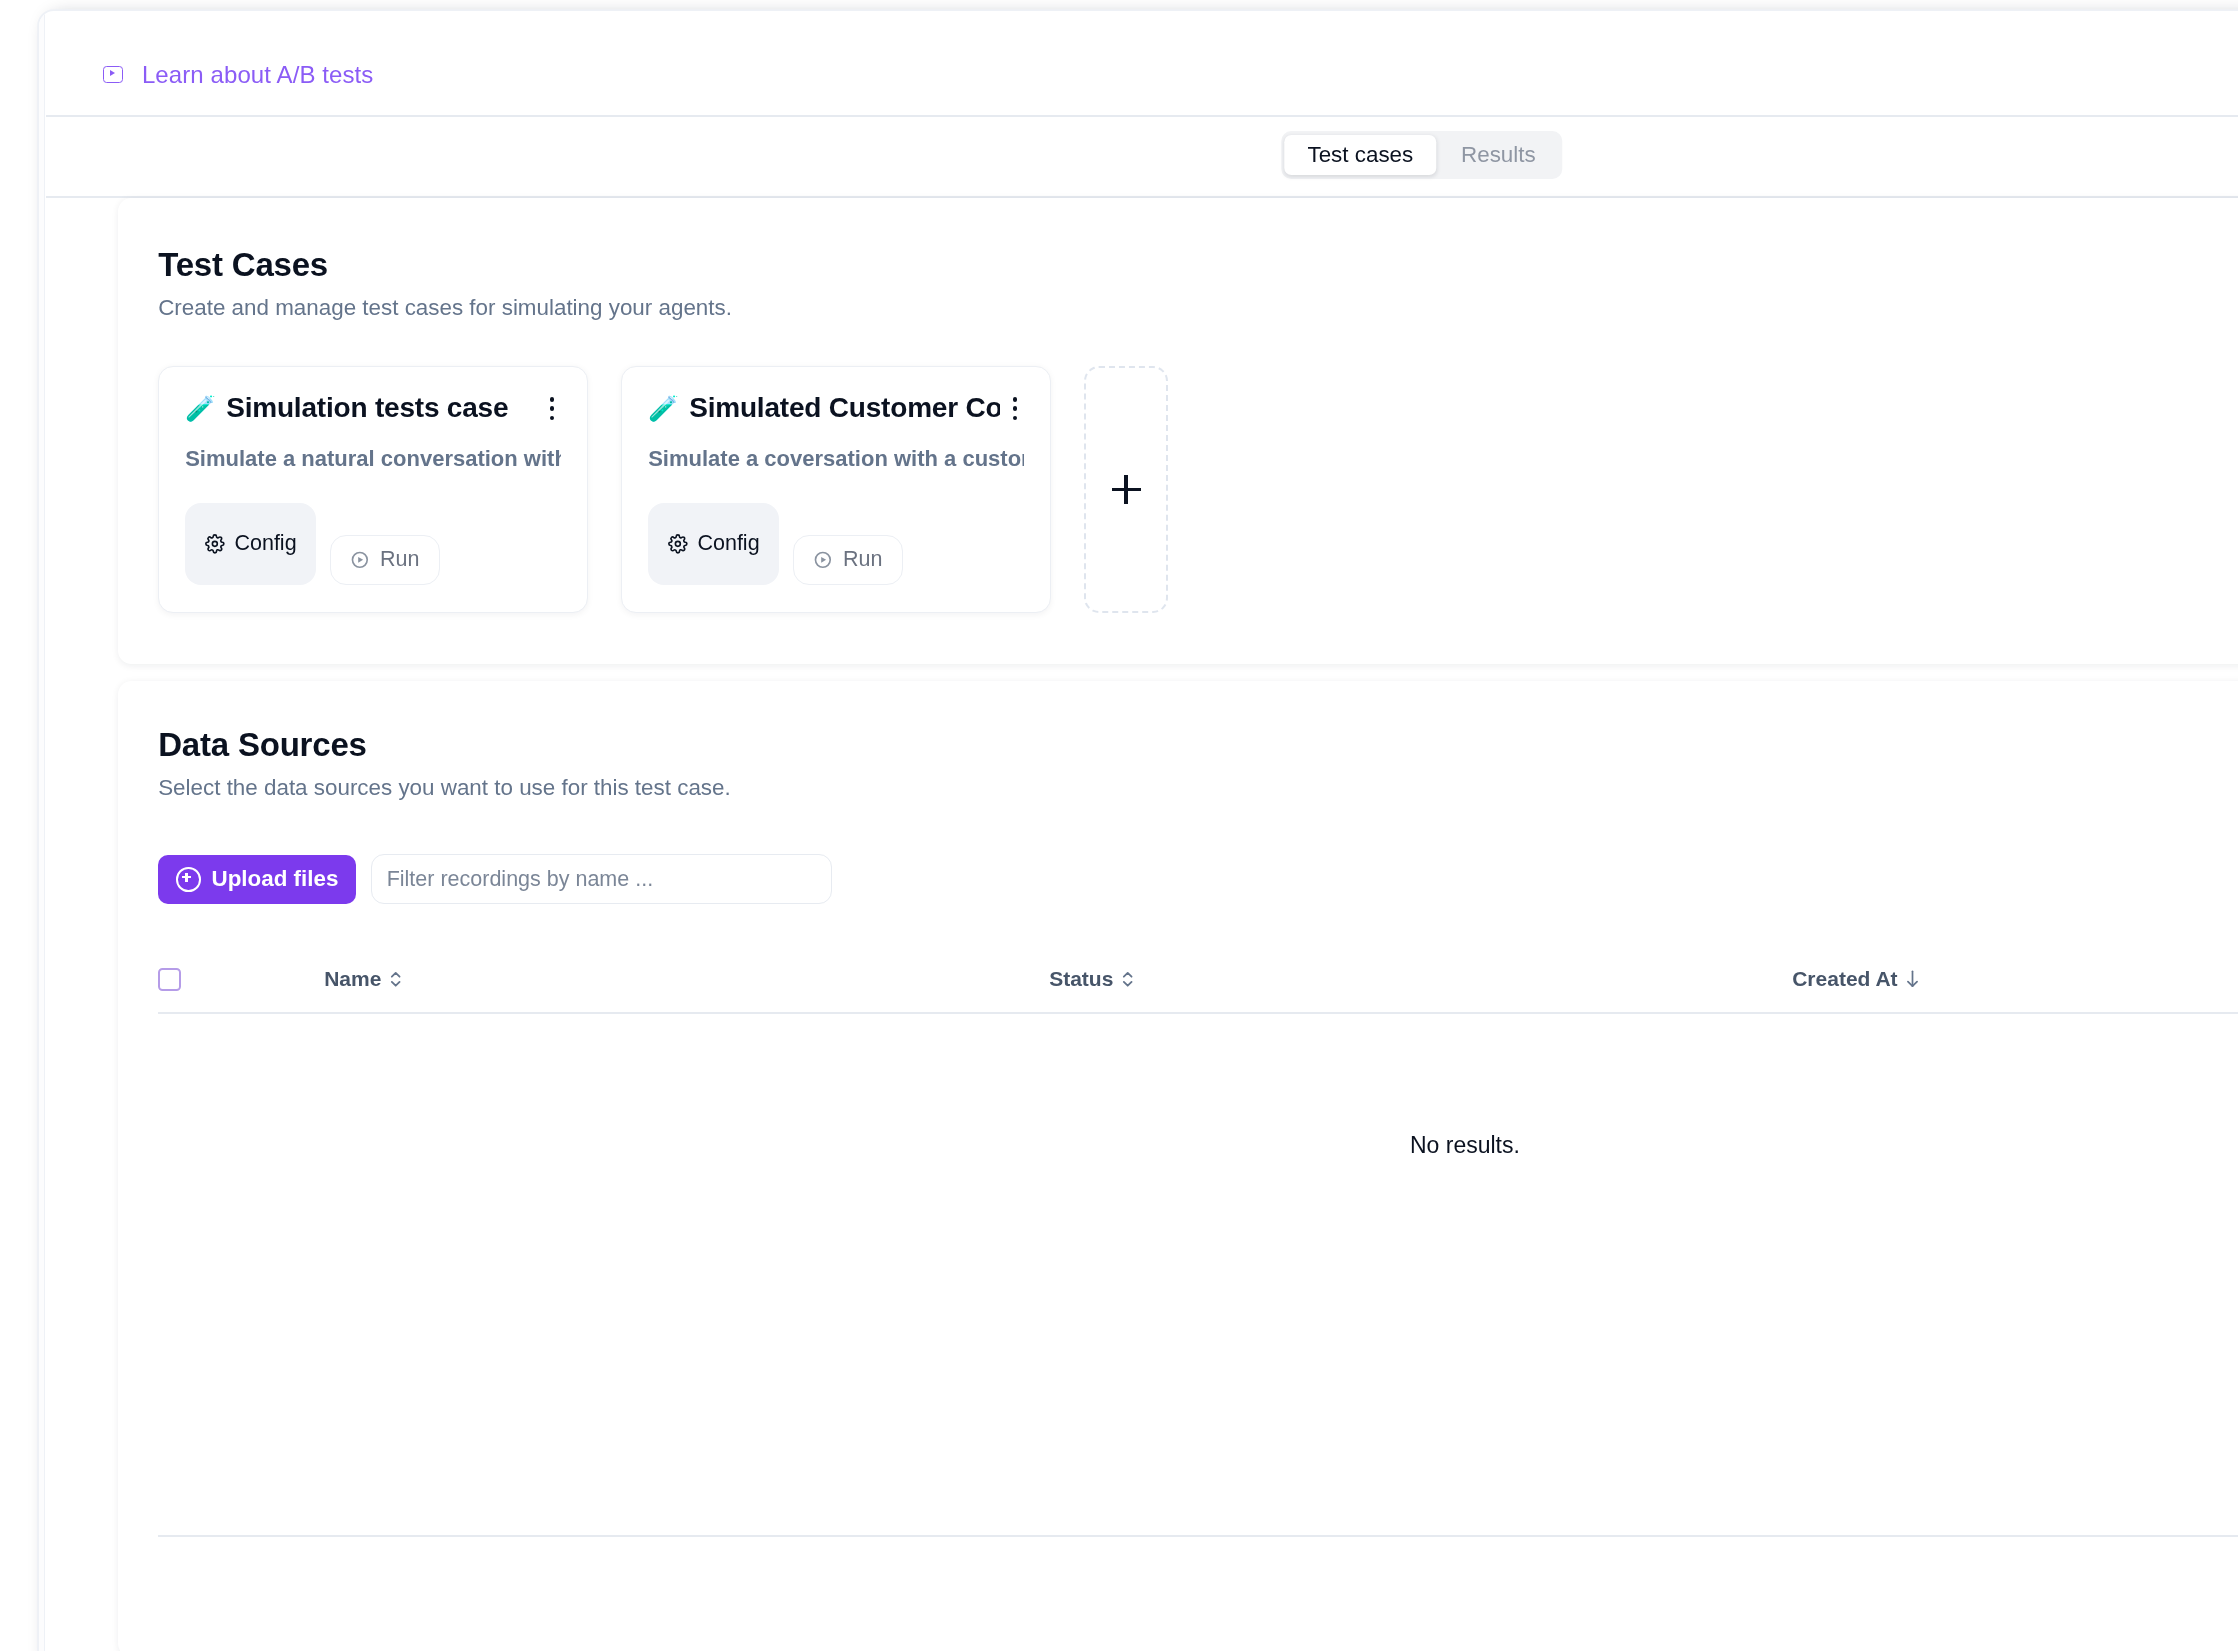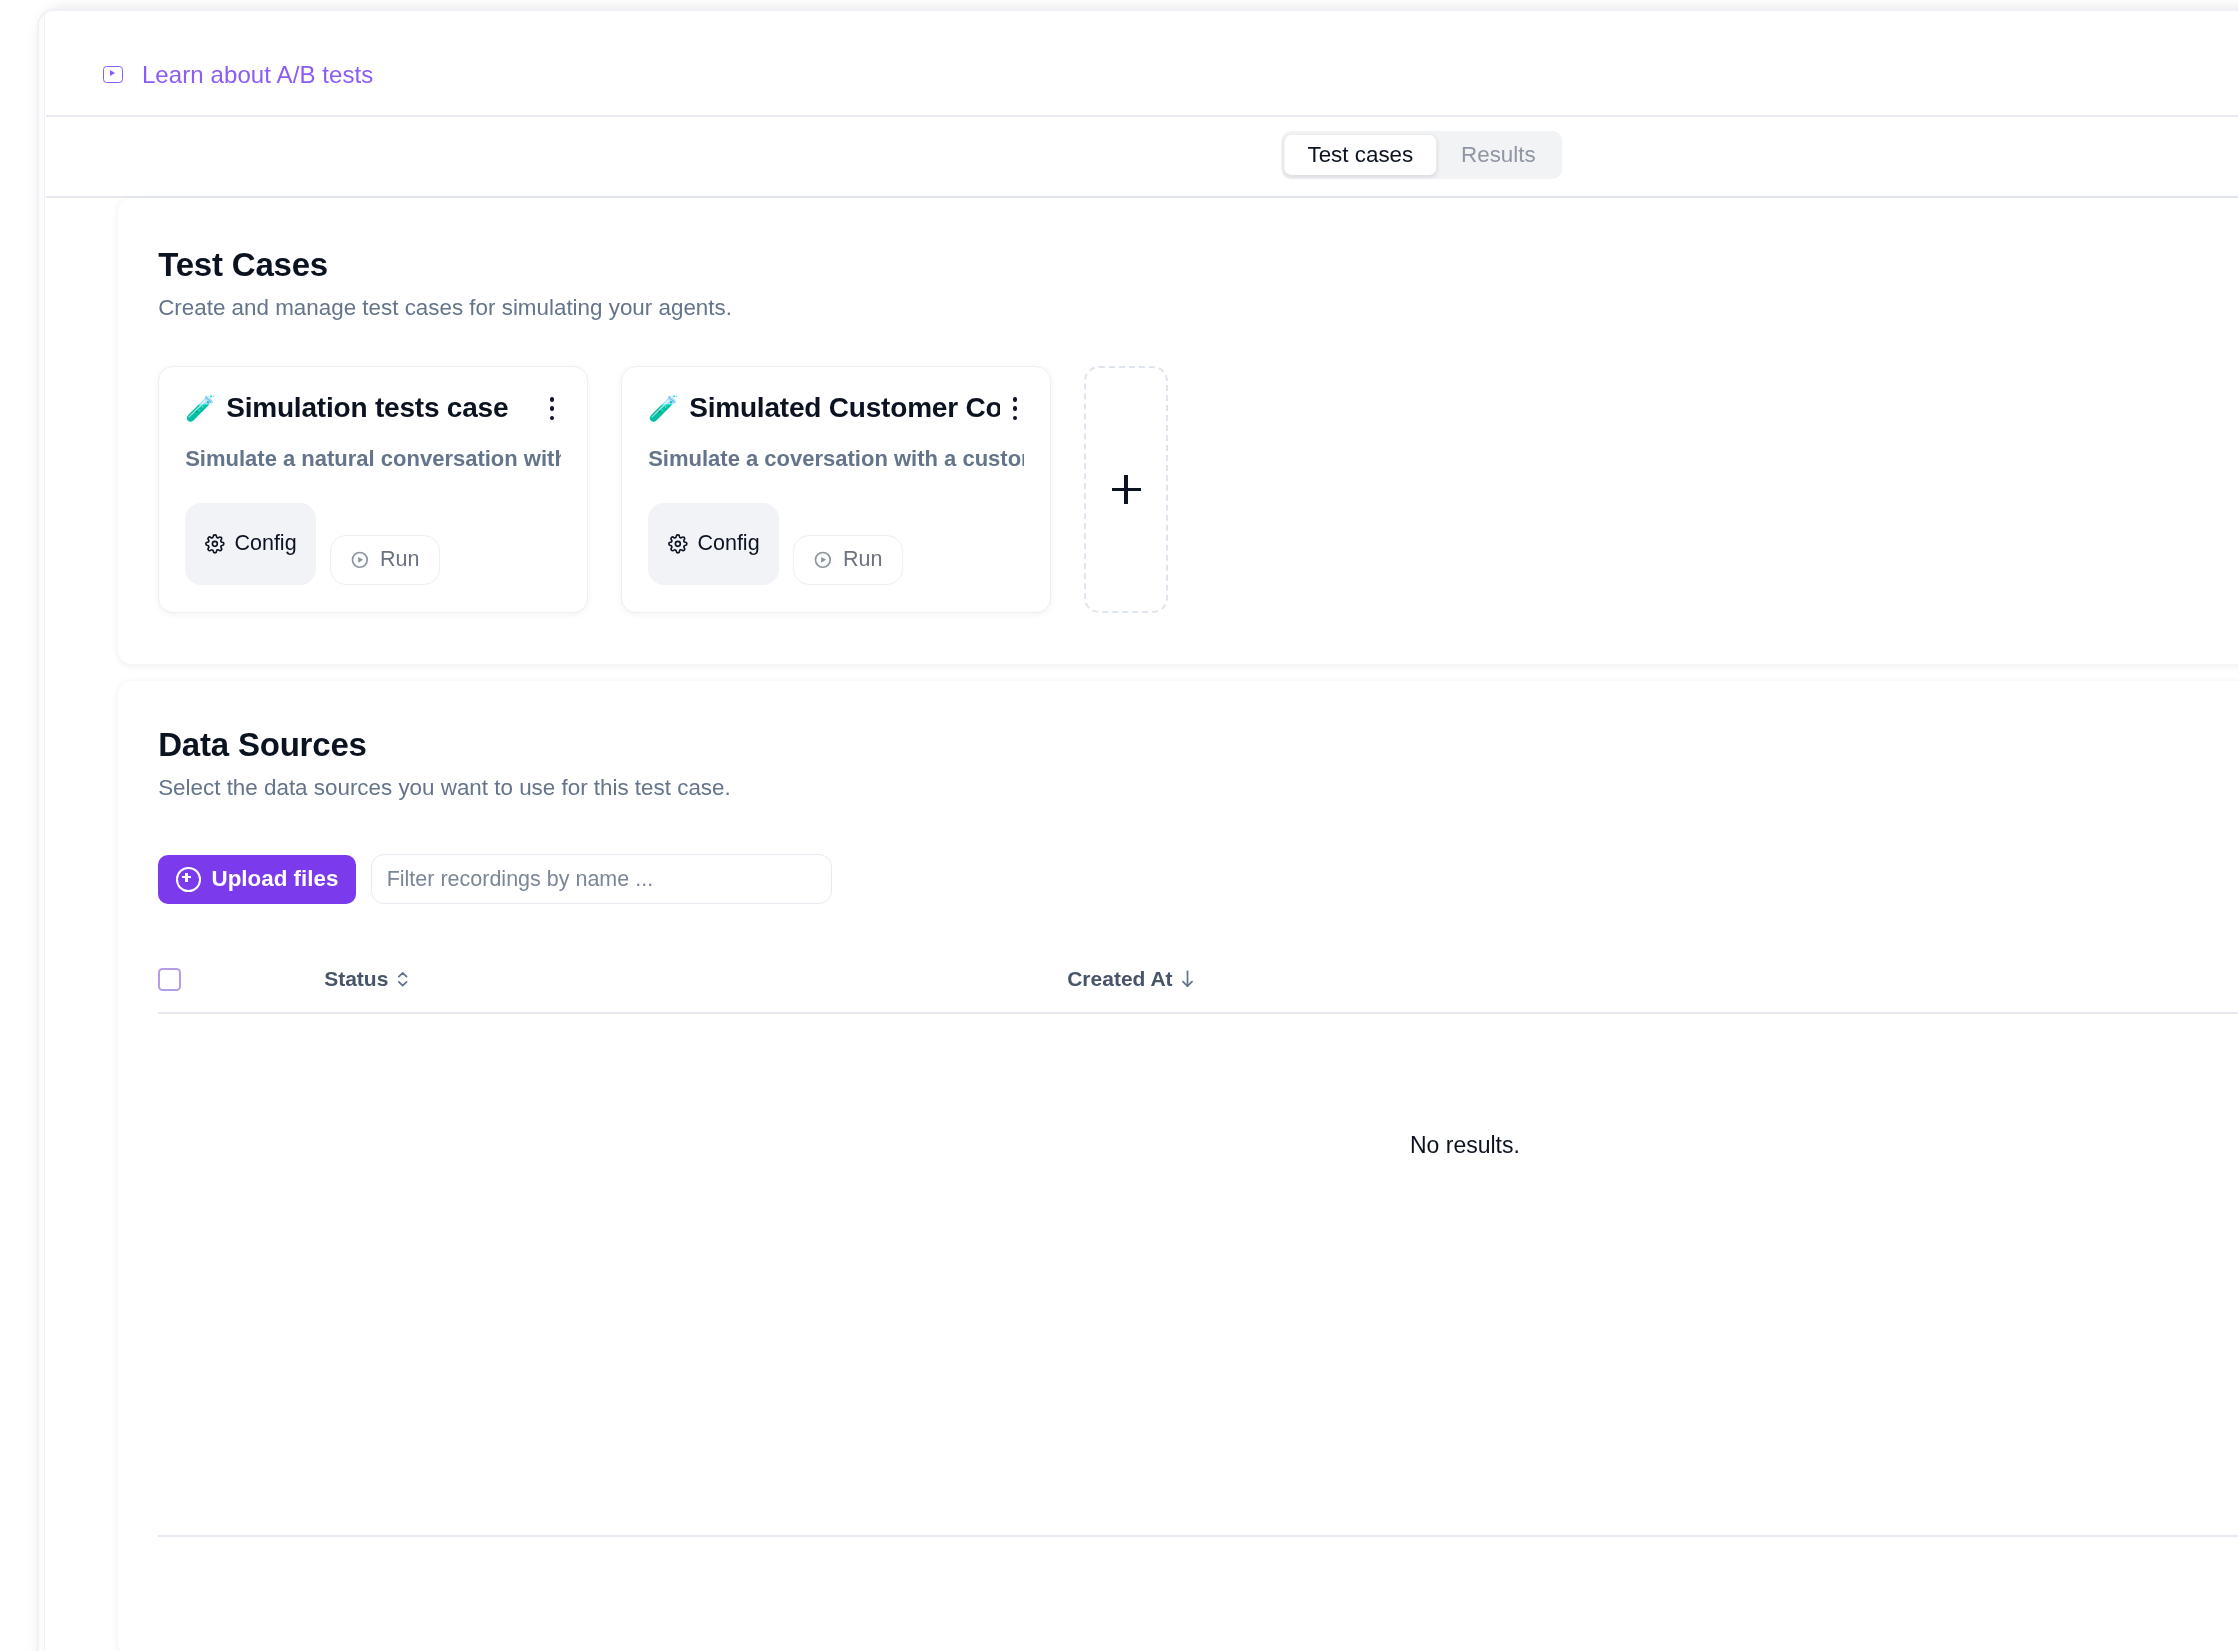--- a/index.html
+++ b/index.html
@@ -470,20 +470,27 @@
             <span>Upload files</span>
           </div>
           <input id="filter-input" type="text" placeholder="Filter recordings by name ..." style="">
         </div>
 
         <div id="rec-table">
           <div id="thead-row">
             <div class="th th-check">
               <span class="checkbox"></span>
             </div>
+            <div class="th th-name">
+              <span>Name</span>
+              <svg class="sort-icon" viewBox="0 0 10 16" fill="none" stroke="#64748b" stroke-width="1.4" stroke-linecap="round" stroke-linejoin="round">
+                <polyline points="2,6 5,3 8,6"></polyline>
+                <polyline points="2,10 5,13 8,10"></polyline>
+              </svg>
+            </div>
             <div class="th th-status">
               <span>Status</span>
               <svg class="sort-icon" viewBox="0 0 10 16" fill="none" stroke="#64748b" stroke-width="1.4" stroke-linecap="round" stroke-linejoin="round">
                 <polyline points="2,6 5,3 8,6"></polyline>
                 <polyline points="2,10 5,13 8,10"></polyline>
               </svg>
             </div>
             <div class="th th-created">
               <span>Created At</span>
               <svg class="sort-down" viewBox="0 0 12 18" fill="none" stroke="#64748b" stroke-width="1.5" stroke-linecap="round" stroke-linejoin="round">

